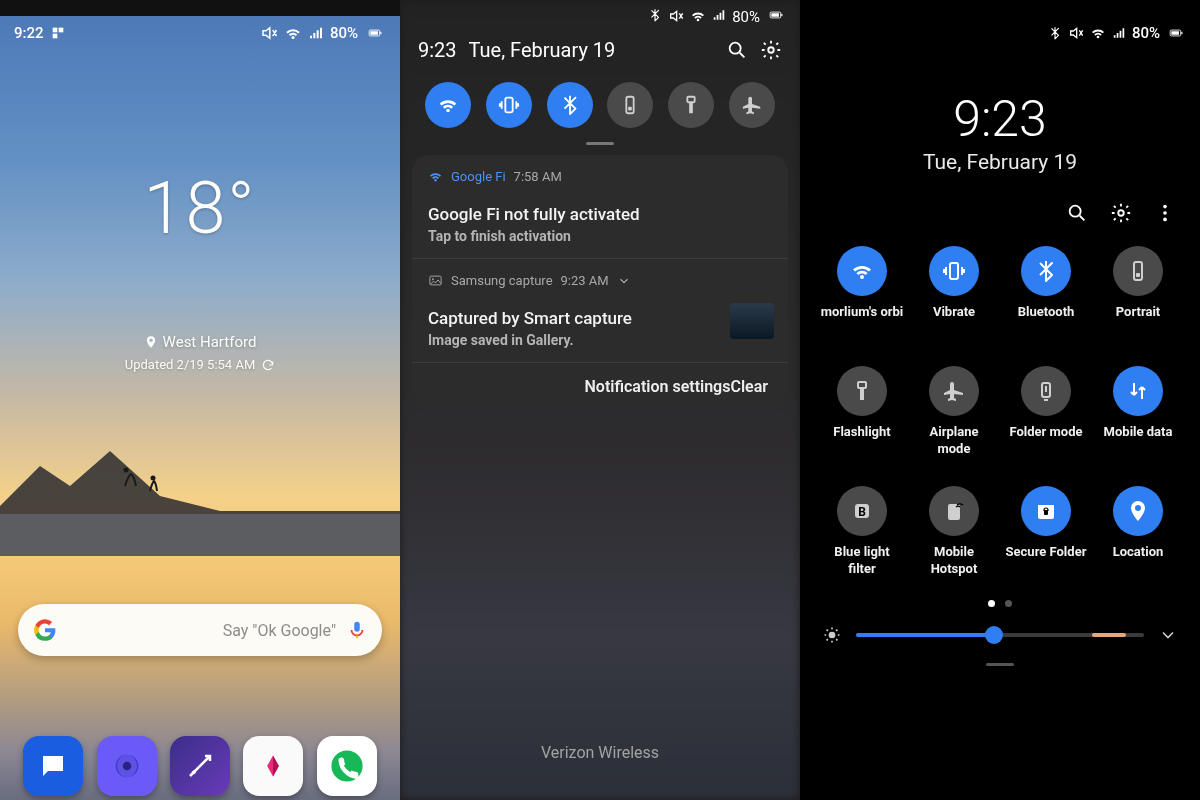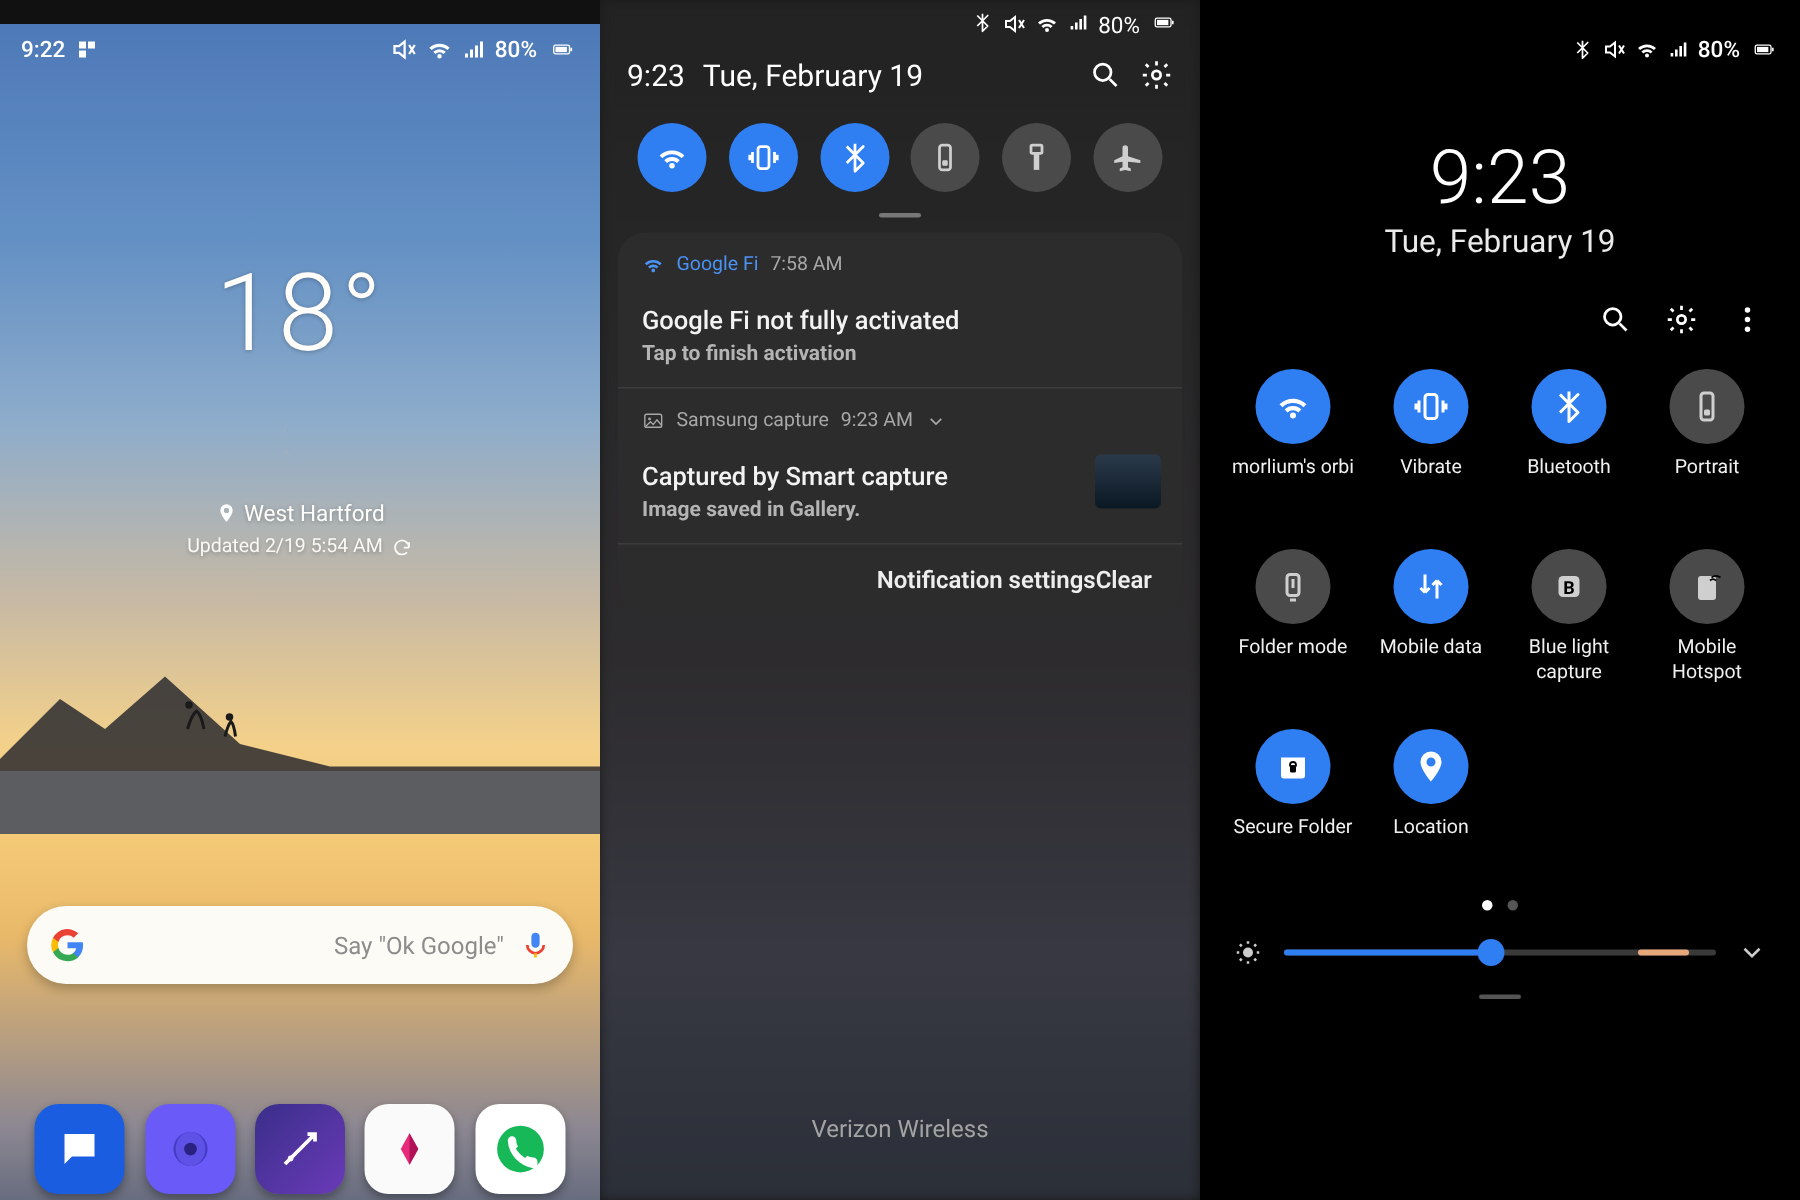--- a/index.html
+++ b/index.html
@@ -48,21 +48,21 @@
   .thumb { position: absolute; right: 14px; top: 44px; width: 44px; height: 36px; background: linear-gradient(#2b3a4a,#0a1824); border-radius: 4px; }
   .carrier { position: absolute; bottom: 38px; left: 0; right: 0; text-align: center; color: #a3a3a3; font-size: 16px; z-index: 2; }
   
   .p3 { background: #000; }
   .p3 .status-bar { justify-content: flex-end; }
   .big-clock { text-align: center; margin-top: 44px; }
   .big-time { font-size: 50px; font-weight: 300; }
   .big-date { font-size: 21px; margin-top: 2px; color: #eaeaea; }
   .p3-head-icons { display: flex; justify-content: flex-end; gap: 22px; padding: 28px 24px 6px; }
   .tile-grid { display: grid; grid-template-columns: repeat(4, 1fr); gap: 28px 8px; padding: 16px 20px 8px; }
-  .tile { display: flex; flex-direction: column; align-items: center; gap: 8px; }
+  .tile { display: flex; flex-direction: column; align-items: center; gap: 8px; font-weight: bold; }
   .tile-btn { width: 50px; height: 50px; border-radius: 50%; display: flex; align-items: center; justify-content: center; }
   .tile-label { font-size: 13px; text-align: center; color: #f0f0f0; line-height: 1.3; min-height: 34px; }
   .pager { display: flex; justify-content: center; gap: 10px; margin-top: 14px; }
   .pdot { width: 7px; height: 7px; border-radius: 50%; background: #555; }
   .pdot.active { background: #fff; }
   .bright-row { display: flex; align-items: center; gap: 14px; padding: 18px 22px 6px; }
   .slider { flex: 1; height: 4px; background: #3a3a3a; border-radius: 2px; position: relative; }
   .slider-fill { position: absolute; left: 0; top: 0; bottom: 0; width: 48%; background: #2f7ff3; border-radius: 2px; }
   .slider-knob { position: absolute; left: 48%; top: 50%; width: 18px; height: 18px; background: #2f7ff3; border-radius: 50%; transform: translate(-50%,-50%); }
   .slider-warm { position: absolute; right: 18px; top: 0; bottom: 0; width: 34px; background: #e6a77a; border-radius: 2px; }
@@ -438,40 +438,56 @@
     <div class="tile-btn qs-off">
       <svg width="24" height="24" viewBox="0 0 24 24" style="color:#cfcfcf">
             <use href="#i-rot"></use>
           </svg>
     </div>
     <div class="tile-label">Portrait</div>
       </div>
       <div class="tile">
     <div class="tile-btn qs-off">
       <svg width="24" height="24" viewBox="0 0 24 24" style="color:#cfcfcf">
+            <use href="#i-flash"></use>
+          </svg>
+    </div>
+    <div class="tile-label">Flashlight</div>
+      </div>
+      <div class="tile">
+    <div class="tile-btn qs-off">
+      <svg width="24" height="24" viewBox="0 0 24 24" style="color:#cfcfcf">
+            <use href="#i-plane"></use>
+          </svg>
+    </div>
+    <div class="tile-label">Airplane mode</div>
+      </div>
+      <div class="tile">
+    <div class="tile-btn qs-off">
+      <svg width="24" height="24" viewBox="0 0 24 24" style="color:#cfcfcf">
             <use href="#i-power"></use>
           </svg>
     </div>
     <div class="tile-label">Folder mode</div>
       </div>
       <div class="tile">
     <div class="tile-btn qs-on">
       <svg width="24" height="24" viewBox="0 0 24 24" style="color:#fff">
             <use href="#i-data"></use>
           </svg>
     </div>
     <div class="tile-label">Mobile data</div>
       </div>
       <div class="tile">
     <div class="tile-btn qs-off">
       <svg width="24" height="24" viewBox="0 0 24 24" style="color:#cfcfcf">
             <use href="#i-bl"></use>
           </svg>
     </div>
-    <div class="tile-label">Blue light capture</div>
+    <div class="tile-label">Blue light filter</div>
       </div>
       <div class="tile">
     <div class="tile-btn qs-off">
       <svg width="24" height="24" viewBox="0 0 24 24" style="color:#cfcfcf">
             <use href="#i-hotspot"></use>
           </svg>
     </div>
     <div class="tile-label">Mobile Hotspot</div>
       </div>
       <div class="tile">

